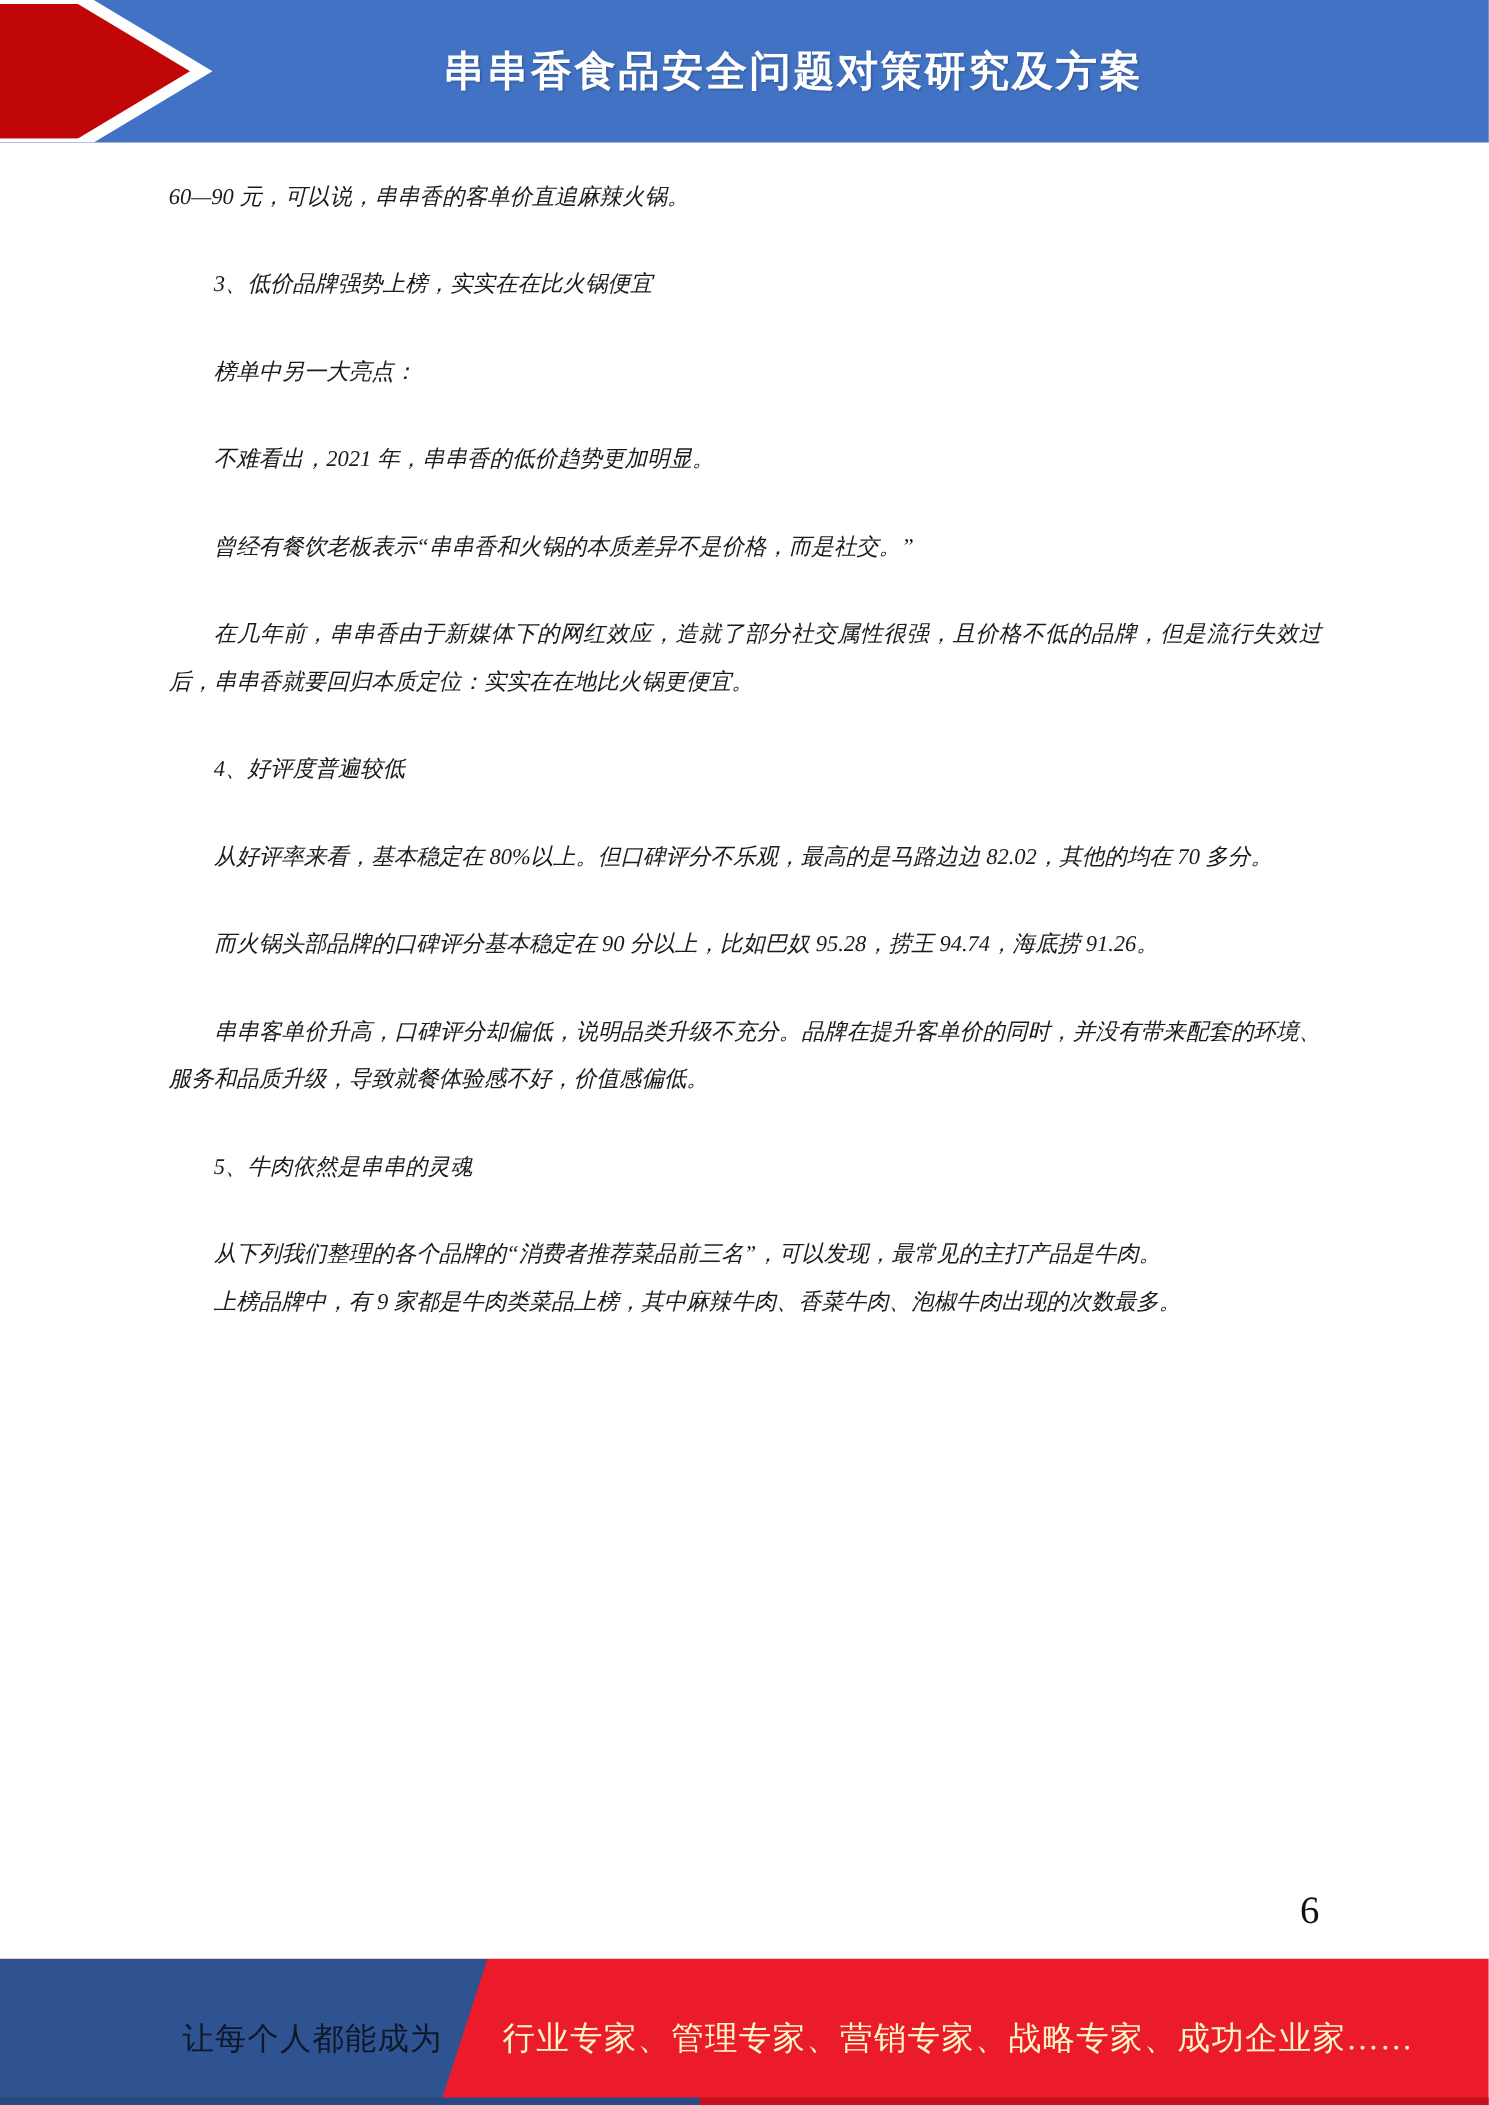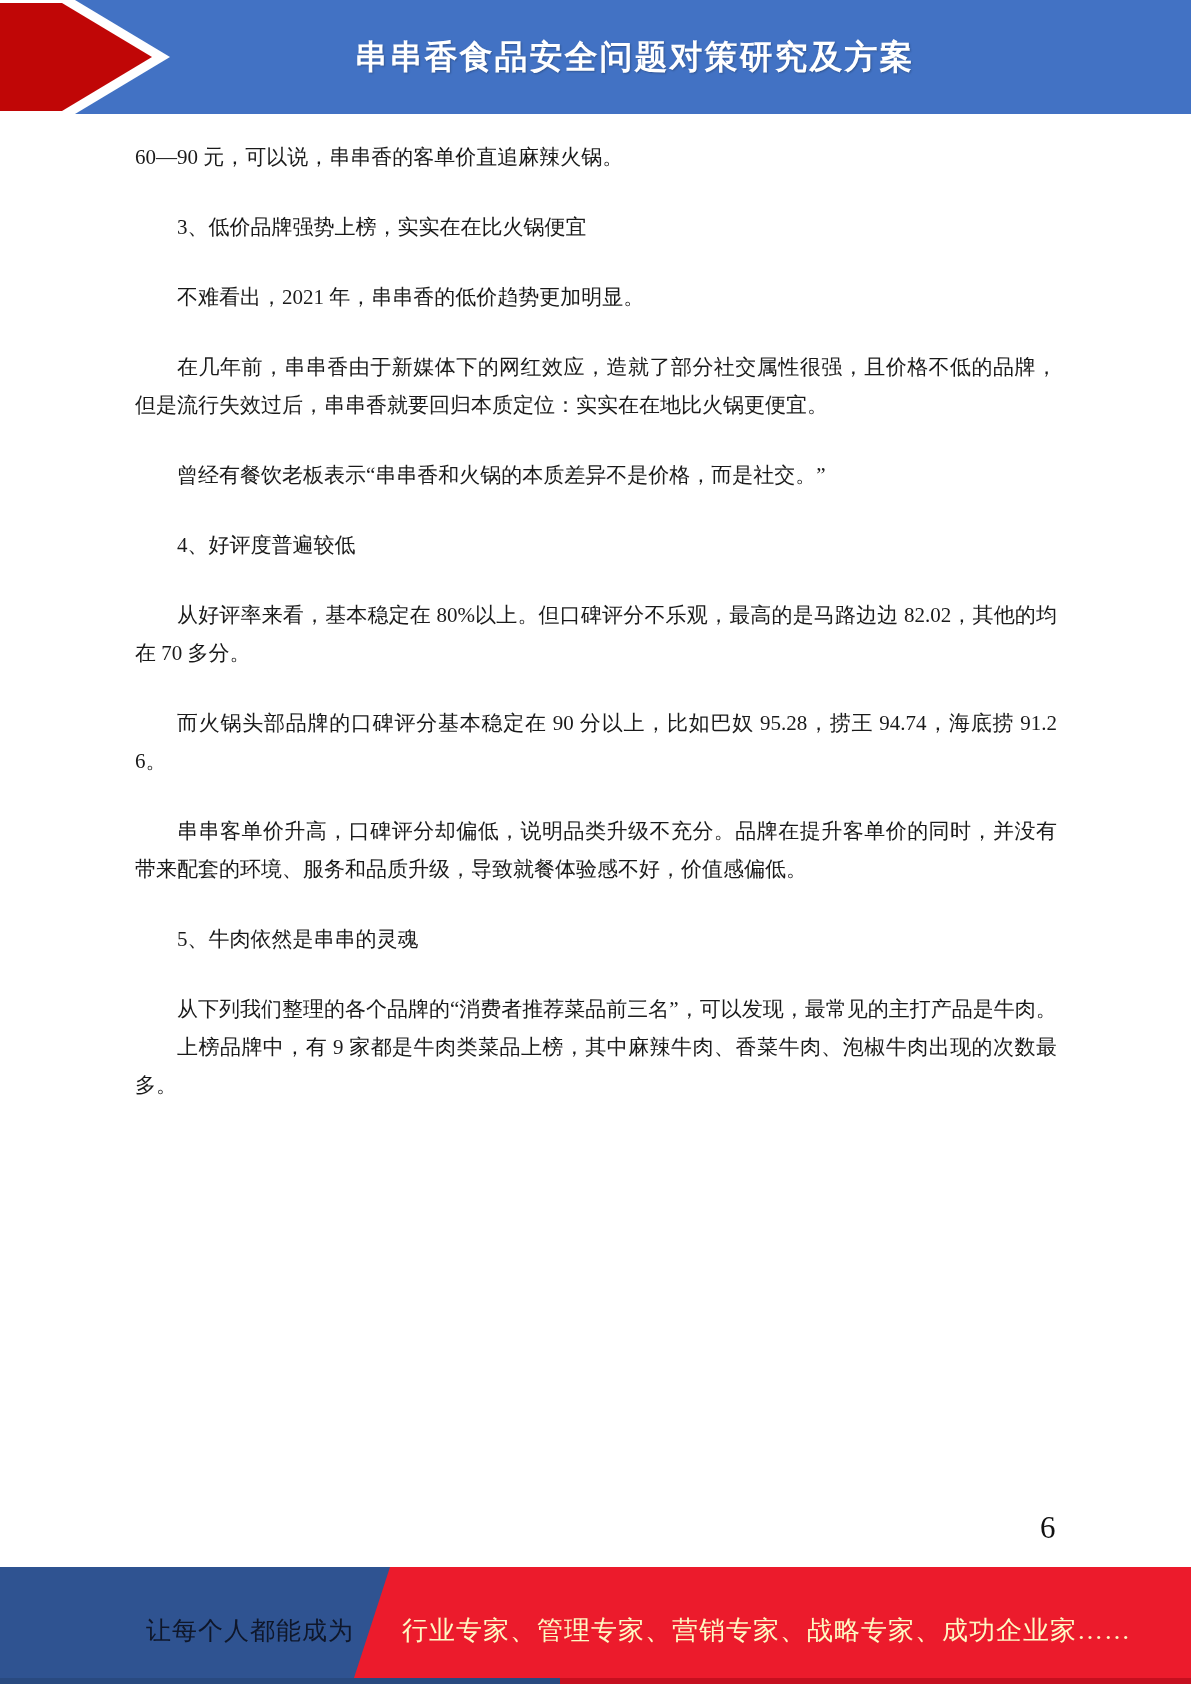--- a/index.html
+++ b/index.html
@@ -41,24 +41,25 @@
     -webkit-clip-path:polygon(0 0, 62px 0, 152px 54px, 62px 108px, 0 108px);
     clip-path:polygon(0 0, 62px 0, 152px 54px, 62px 108px, 0 108px);
   }
 
   
   .body-text {
     position:absolute; top:138px; left:135px; width:922px;
   }
   .body-text p {
     margin:0 0 32px 0;
-    font-size:21px; line-height:38px;
+    font-size:18px; line-height:38px;
     text-align:justify;
     text-indent:2em;
     word-break:break-all;
+    font-style:italic;
   }
   .body-text p.no-indent { text-indent:0; }
   .body-text p.tight { margin-bottom:0; }
 
   
   .page-number {
     position:absolute; top:1510px; left:1040px;
     font-size:31px; line-height:36px; color:#111111;
   }
 
@@ -99,23 +100,24 @@
 
   <div class="header">
     <div class="arrow-white"></div>
     <div class="arrow-red"></div>
     <div class="header-title">串串香食品安全问题对策研究及方案</div>
   </div>
 
   <div class="body-text">
     <p class="no-indent">60—90 元，可以说，串串香的客单价直追麻辣火锅。</p>
     <p>3、低价品牌强势上榜，实实在在比火锅便宜</p>
+    <p>榜单中另一大亮点：</p>
     <p>不难看出，2021 年，串串香的低价趋势更加明显。</p>
+    <p>曾经有餐饮老板表示“串串香和火锅的本质差异不是价格，而是社交。”</p>
     <p>在几年前，串串香由于新媒体下的网红效应，造就了部分社交属性很强，且价格不低的品牌，但是流行失效过后，串串香就要回归本质定位：实实在在地比火锅更便宜。</p>
-    <p>曾经有餐饮老板表示“串串香和火锅的本质差异不是价格，而是社交。”</p>
     <p>4、好评度普遍较低</p>
     <p>从好评率来看，基本稳定在 80%以上。但口碑评分不乐观，最高的是马路边边 82.02，其他的均在 70 多分。</p>
     <p>而火锅头部品牌的口碑评分基本稳定在 90 分以上，比如巴奴 95.28，捞王 94.74，海底捞 91.26。</p>
     <p>串串客单价升高，口碑评分却偏低，说明品类升级不充分。品牌在提升客单价的同时，并没有带来配套的环境、服务和品质升级，导致就餐体验感不好，价值感偏低。</p>
     <p>5、牛肉依然是串串的灵魂</p>
     <p class="tight">从下列我们整理的各个品牌的“消费者推荐菜品前三名”，可以发现，最常见的主打产品是牛肉。</p>
     <p>上榜品牌中，有 9 家都是牛肉类菜品上榜，其中麻辣牛肉、香菜牛肉、泡椒牛肉出现的次数最多。</p>
   </div>
 
   <div class="page-number">6</div>

